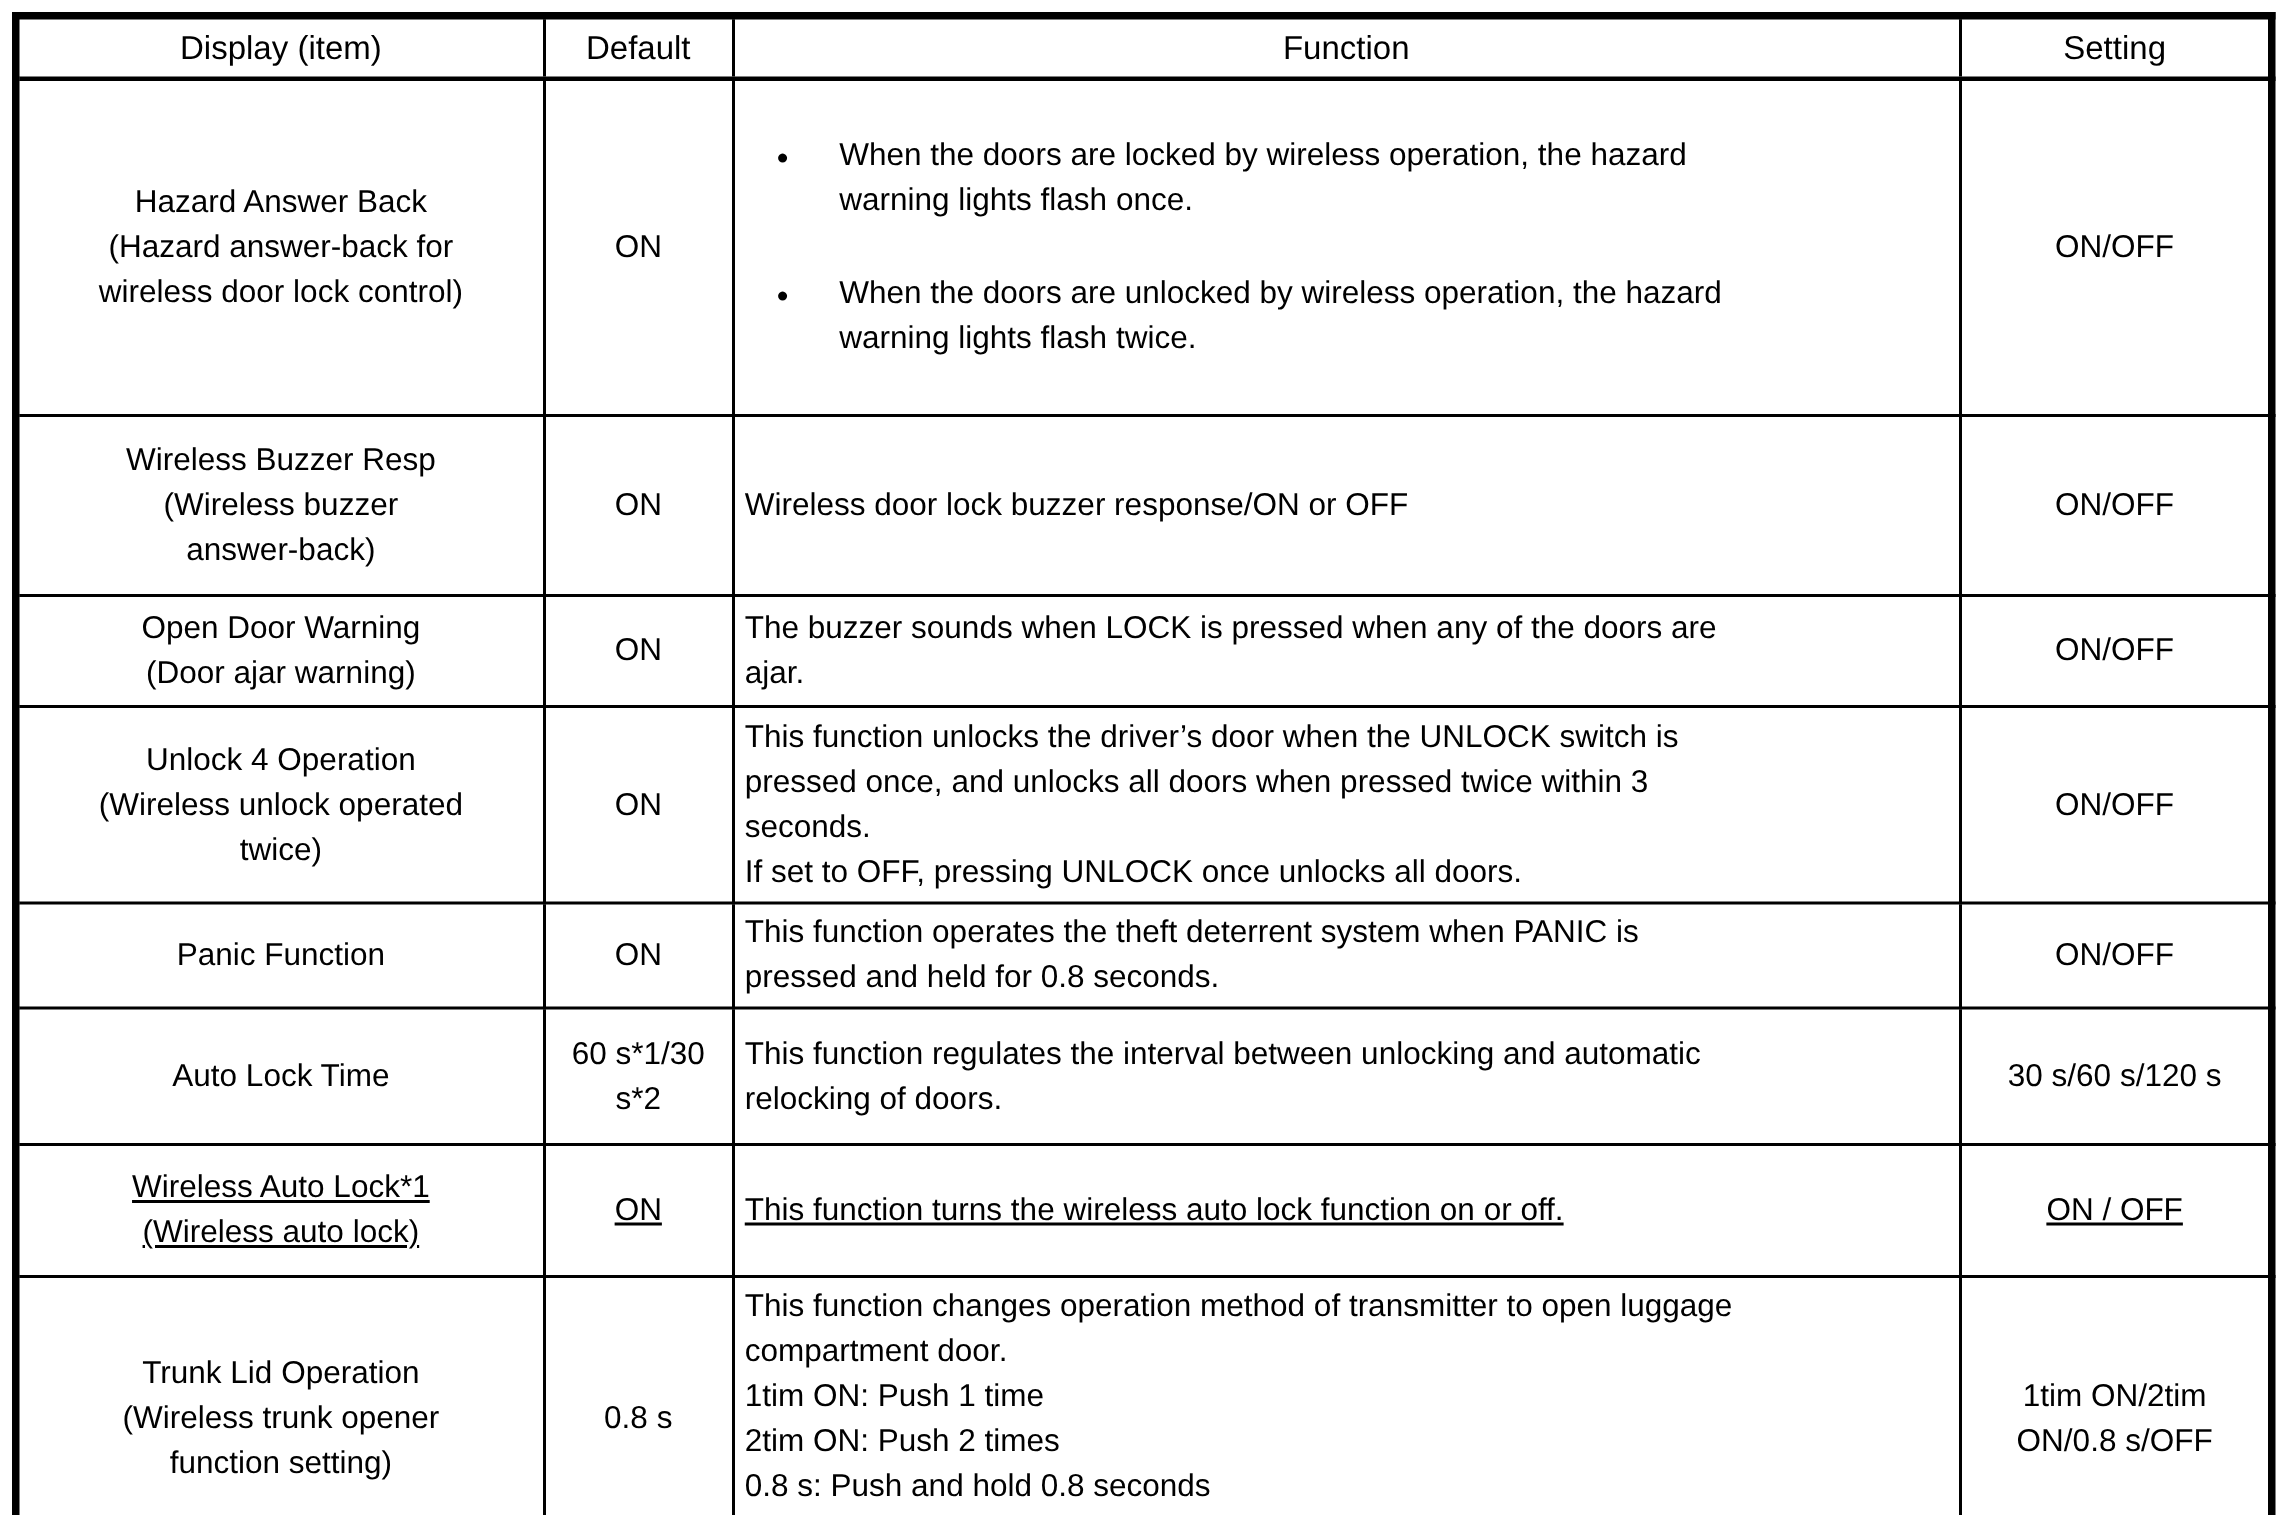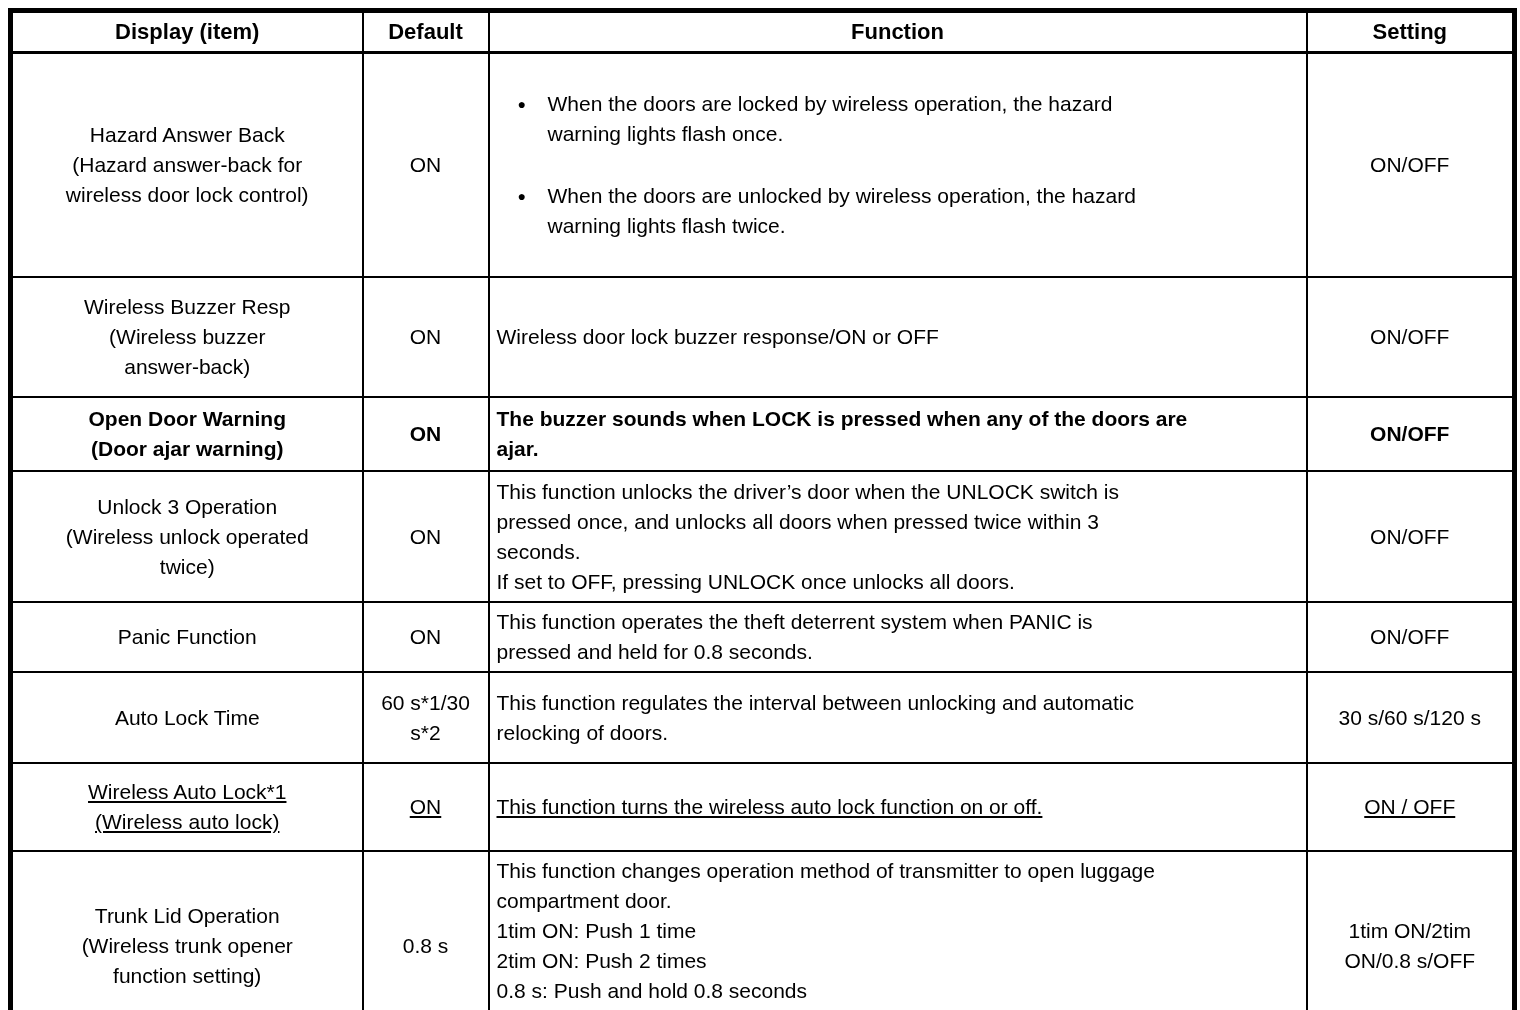--- a/index.html
+++ b/index.html
@@ -29,62 +29,63 @@
   col.col-setting  { width: 208px; }
 
   th, td {
     border: 2px solid #000000;
     vertical-align: middle;
     overflow: hidden;
   }
   thead th {
     height: 36px;
     font-size: 22px;
-    font-weight: bold;
+    font-weight: normal;
     text-align: center;
     border-bottom: 3px solid #000000;
   }
   td {
     font-size: 21px;
     line-height: 30px;
   }
   td.c-display, td.c-default, td.c-setting {
     text-align: center;
     white-space: pre-line;
     padding: 2px 4px;
   }
   td.c-function {
     text-align: left;
     white-space: pre-line;
     padding: 4px 10px 4px 7px;
   }
   tr.r0 { height: 103px; }
   tr.r1 { height: 137px; }
   tr.r2 { height: 120px; }
-  tr.r3 { height: 74px; font-weight: bold;  }
+  tr.r3 { height: 74px;  }
   tr.r4 { height: 131px; }
   tr.r5 { height: 70px; margin-top: 36px;  }
   tr.r6 { height: 91px;  }
   tr.r7 { height: 88px; text-decoration: underline;  }
   tr.r8 { height: 189px; }
 
   .bullet-item {
     display: flex;
     align-items: flex-start;
     margin: 1px 0;
   }
   .bullet {
     flex: 0 0 30px;
     margin-left: 21px;
     font-size: 14px;
     line-height: 30px;
   }
   .bullet-text {
     white-space: pre-line;
     flex: 1 1 auto;
+    margin-left: 12px;
   }
 </style>
 </head>
 <body>
 
 <table class="spec-table">
   <colgroup>
     <col class="col-display">
     <col class="col-default">
     <col class="col-function">
@@ -128,21 +129,21 @@
     </tr>
     <tr class="r3">
       <td class="c-display">Open Door Warning
 (Door ajar warning)</td>
       <td class="c-default">ON</td>
       <td class="c-function">The buzzer sounds when LOCK is pressed when any of the doors are
 ajar.</td>
       <td class="c-setting">ON/OFF</td>
     </tr>
     <tr class="r4">
-      <td class="c-display">Unlock 3 Operation
+      <td class="c-display">Unlock 4 Operation
 (Wireless unlock operated
 twice)</td>
       <td class="c-default">ON</td>
       <td class="c-function">This function unlocks the driver’s door when the UNLOCK switch is
 pressed once, and unlocks all doors when pressed twice within 3
 seconds.
 If set to OFF, pressing UNLOCK once unlocks all doors.</td>
       <td class="c-setting">ON/OFF</td>
     </tr>
     <tr class="r5">

